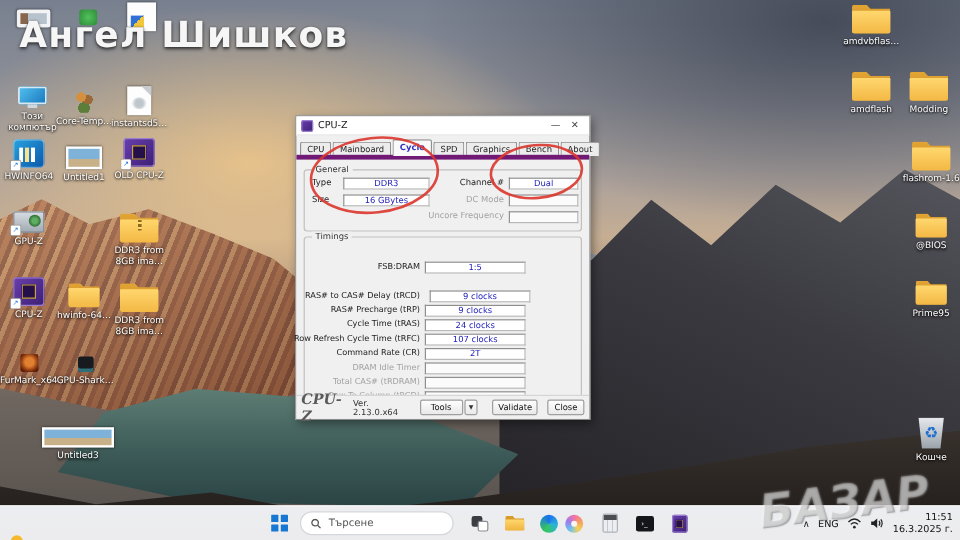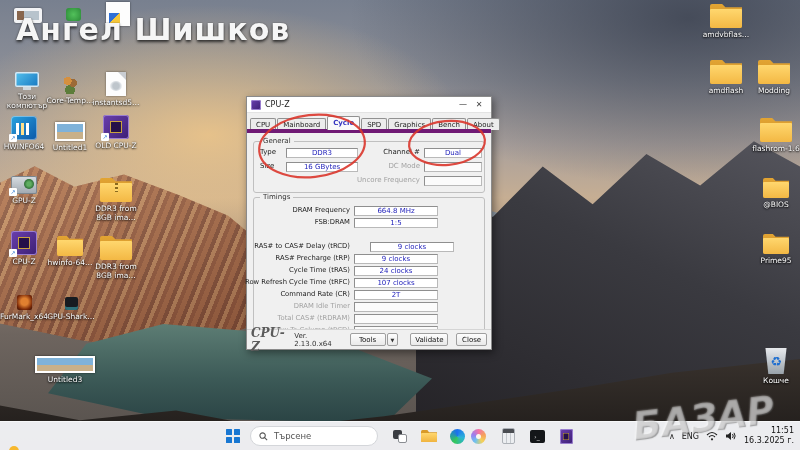--- a/index.html
+++ b/index.html
@@ -305,29 +305,25 @@
         <span class="flabel dim" style="width:48px;text-align:right;padding-right:4px;">DC Mode</span>
         <span class="fbox empty" style="width:58px;"></span>
       </div>
       <div class="frow dim" style="left:92px;top:34px;">
         <span class="flabel dim" style="width:74px;text-align:right;padding-right:4px;">Uncore Frequency</span>
         <span class="fbox empty" style="width:58px;"></span>
       </div>
     </div>
     <div class="group g-timings">
       <span class="legend">Timings</span>
-      <div class="frow" style="left:0;right:0;top:8px;">
-          <span class="tlabel">DRAM Frequency</span>
-          <span class="fbox tbox">664.8 MHz</span>
-        </div>
       <div class="frow" style="left:0;right:0;top:20px;">
           <span class="tlabel">FSB:DRAM</span>
           <span class="fbox tbox">1:5</span>
         </div>
-      <div class="frow" style="left:16px;right:0;top:44px;">
+      <div class="frow" style="left:4px;right:0;top:44px;">
           <span class="tlabel">RAS# to CAS# Delay (tRCD)</span>
           <span class="fbox tbox">9 clocks</span>
         </div>
       <div class="frow" style="left:0;right:0;top:56px;">
           <span class="tlabel">RAS# Precharge (tRP)</span>
           <span class="fbox tbox">9 clocks</span>
         </div>
       <div class="frow" style="left:0;right:0;top:68px;">
           <span class="tlabel">Cycle Time (tRAS)</span>
           <span class="fbox tbox">24 clocks</span>

